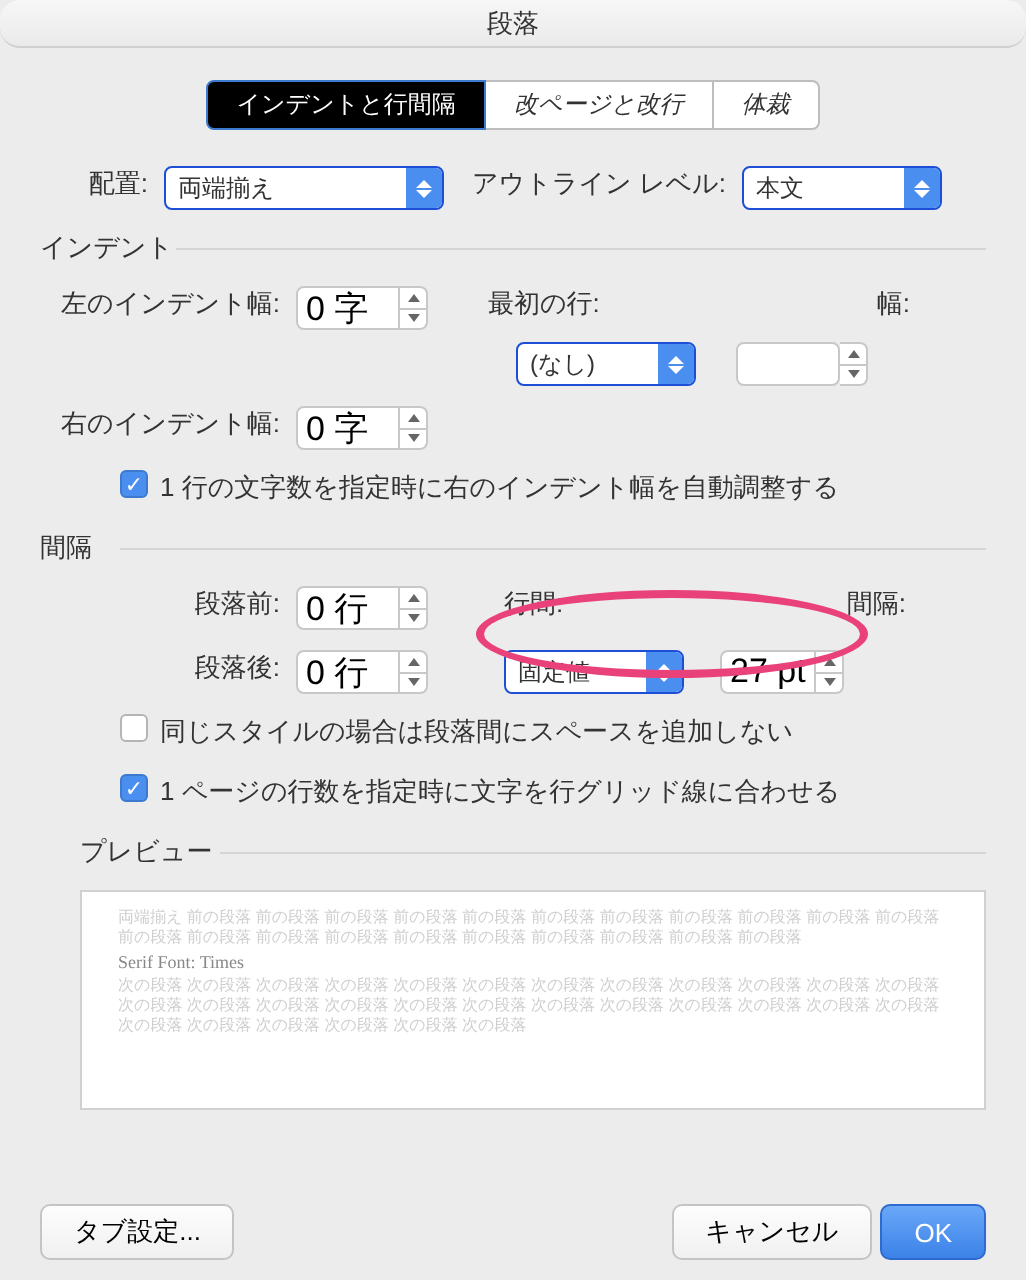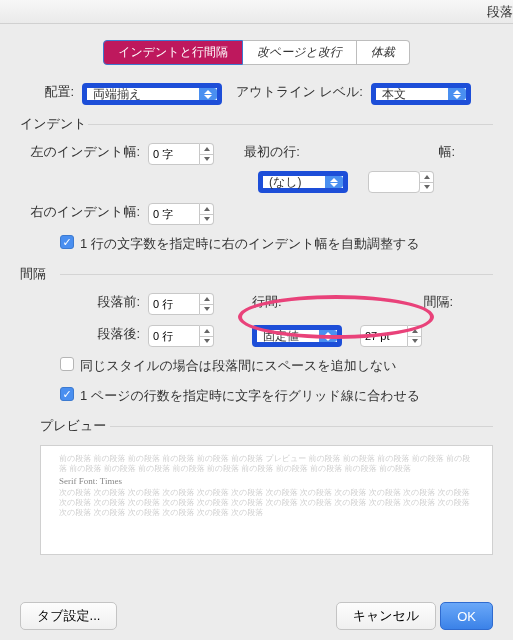--- a/index.html
+++ b/index.html
@@ -1,33 +1,33 @@
 <!DOCTYPE html>
 <html><head>
 <meta charset="utf-8">
 <style>
 * { box-sizing: border-box; margin: 0; padding: 0; font-family: -apple-system, "Hiragino Sans", sans-serif; }
 body { width: 513px; height: 640px; background: #ececec; overflow: hidden; font-size: 13px; color: #333; }
-.titlebar { height: 24px; line-height: 24px; text-align: right; font-size: 13px; background: linear-gradient(#f7f7f7,#eaeaea); border-bottom: 1px solid #d0d0d0; }
+.titlebar { height: 24px; line-height: 24px; text-align: center; font-size: 13px; background: linear-gradient(#f7f7f7,#eaeaea); border-bottom: 1px solid #d0d0d0; border-radius: 10px; }
 .content { padding: 12px 20px 0 20px; }
 .segmented { display: flex; justify-content: center; margin: 4px 0 18px; }
 .seg { padding: 3px 14px; border: 1px solid #bdbdbd; background: #fff; font-size: 12px; cursor: pointer; }
-.seg.active { background: #be185d; color: #fff; border-color: #3c7ad0; }
+.seg.active { background: #000000; color: #fff; border-color: #3c7ad0; }
 .seg:first-child { border-radius: 4px 0 0 4px; }
 .seg:last-child { border-radius: 0 4px 4px 0; }
 .seg + .seg { border-left: none; font-style: italic; }
 .row { display: flex; gap: 8px; margin-bottom: 10px; }
 .lbl { text-align: right; font-size: 13px; }
-.sel { position: relative; display: inline-flex; align-items: center; background: #fff; border: 5px solid #1d4ed8; border-radius: 4px; height: 22px; padding: 0 12px 0 6px; font-size: 12px; }
+.sel { position: relative; display: inline-flex; align-items: center; background: #fff; border: 1px solid #1d4ed8; border-radius: 4px; height: 22px; padding: 0 12px 0 6px; font-size: 12px; }
 .sel .arrows { position: absolute; right: 0; top: 0; bottom: 0; width: 18px; background: #4a8ff0; border-radius: 0 3px 3px 0; display: flex; flex-direction: column; align-items: center; justify-content: center; }
 .sel .arrows span { width:0;height:0;border-left:4px solid transparent;border-right:4px solid transparent; }
 .sel .arrows .up{border-bottom:4px solid #fff;margin-bottom:1px;}
 .sel .arrows .dn{border-top:4px solid #fff;}
 .numbox { display:inline-flex; align-items:center; }
-.numbox input { width: 52px; height: 22px; border:1px solid #c8c8c8; border-radius:4px 0 0 4px; padding:0 4px; font-size:11px; background:#fff; }
+.numbox input { width: 52px; height: 22px; border:1px solid #c8c8c8; border-radius:4px 0 0 4px; padding:0 4px; font-size:17px; background:#fff; }
 .stepper{display:flex;flex-direction:column;border:1px solid #c8c8c8;border-left:none;border-radius:0 4px 4px 0;background:#fff;height:22px;width:14px;}
 .stepper div{flex:1;display:flex;align-items:center;justify-content:center;}
 .stepper .tri{width:0;height:0;border-left:3px solid transparent;border-right:3px solid transparent;}
 .stepper .up .tri{border-bottom:4px solid #666;}
 .stepper .dn .tri{border-top:4px solid #666;}
 .stepper .up{border-bottom:1px solid #c8c8c8;}
 .group-label { font-size:13px; position:relative; margin:4px 0 10px; }
 .group-label::after { content:""; position:absolute; left: calc(var(--lw,70px)); right:0; top:50%; height:1px; background:#d4d4d4; }
 .chk { display:flex; align-items:flex-start; gap:6px; font-size:13px; margin-left:40px; margin-bottom:12px; }
 .chk .box { width:14px; height:14px; border:1px solid #b5b5b5; border-radius:3px; background:#fff; display:flex; align-items:center; justify-content:center; font-size:11px; color:#fff; }
@@ -199,21 +199,21 @@
     <span>同じスタイルの場合は段落間にスペースを追加しない</span>
   </div>
   <div class="chk checked">
     <div class="box"></div>
     <span>1 ページの行数を指定時に文字を行グリッド線に合わせる</span>
   </div>
 
   <div class="preview">
     <div class="group-label" style="--lw:70px">プレビュー</div>
     <div class="preview-inner">
-      <div class="pv-grey">前の段落 前の段落 前の段落 前の段落 前の段落 前の段落 プレビュー 前の段落 前の段落 前の段落 前の段落 前の段落 前の段落 前の段落 前の段落 前の段落 前の段落 前の段落 前の段落 前の段落 前の段落 前の段落</div>
+      <div class="pv-grey">両端揃え 前の段落 前の段落 前の段落 前の段落 前の段落 前の段落 前の段落 前の段落 前の段落 前の段落 前の段落 前の段落 前の段落 前の段落 前の段落 前の段落 前の段落 前の段落 前の段落 前の段落 前の段落</div>
       <div class="pv-serif">Serif Font: Times</div>
       <div class="pv-grey">次の段落 次の段落 次の段落 次の段落 次の段落 次の段落 次の段落 次の段落 次の段落 次の段落 次の段落 次の段落 次の段落 次の段落 次の段落 次の段落 次の段落 次の段落 次の段落 次の段落 次の段落 次の段落 次の段落 次の段落 次の段落 次の段落 次の段落 次の段落 次の段落 次の段落</div>
     </div>
   </div>
 </div>
 
 <div class="footer">
   <button class="btn">タブ設定...</button>
   <div class="footer-right">
     <button class="btn">キャンセル</button>

